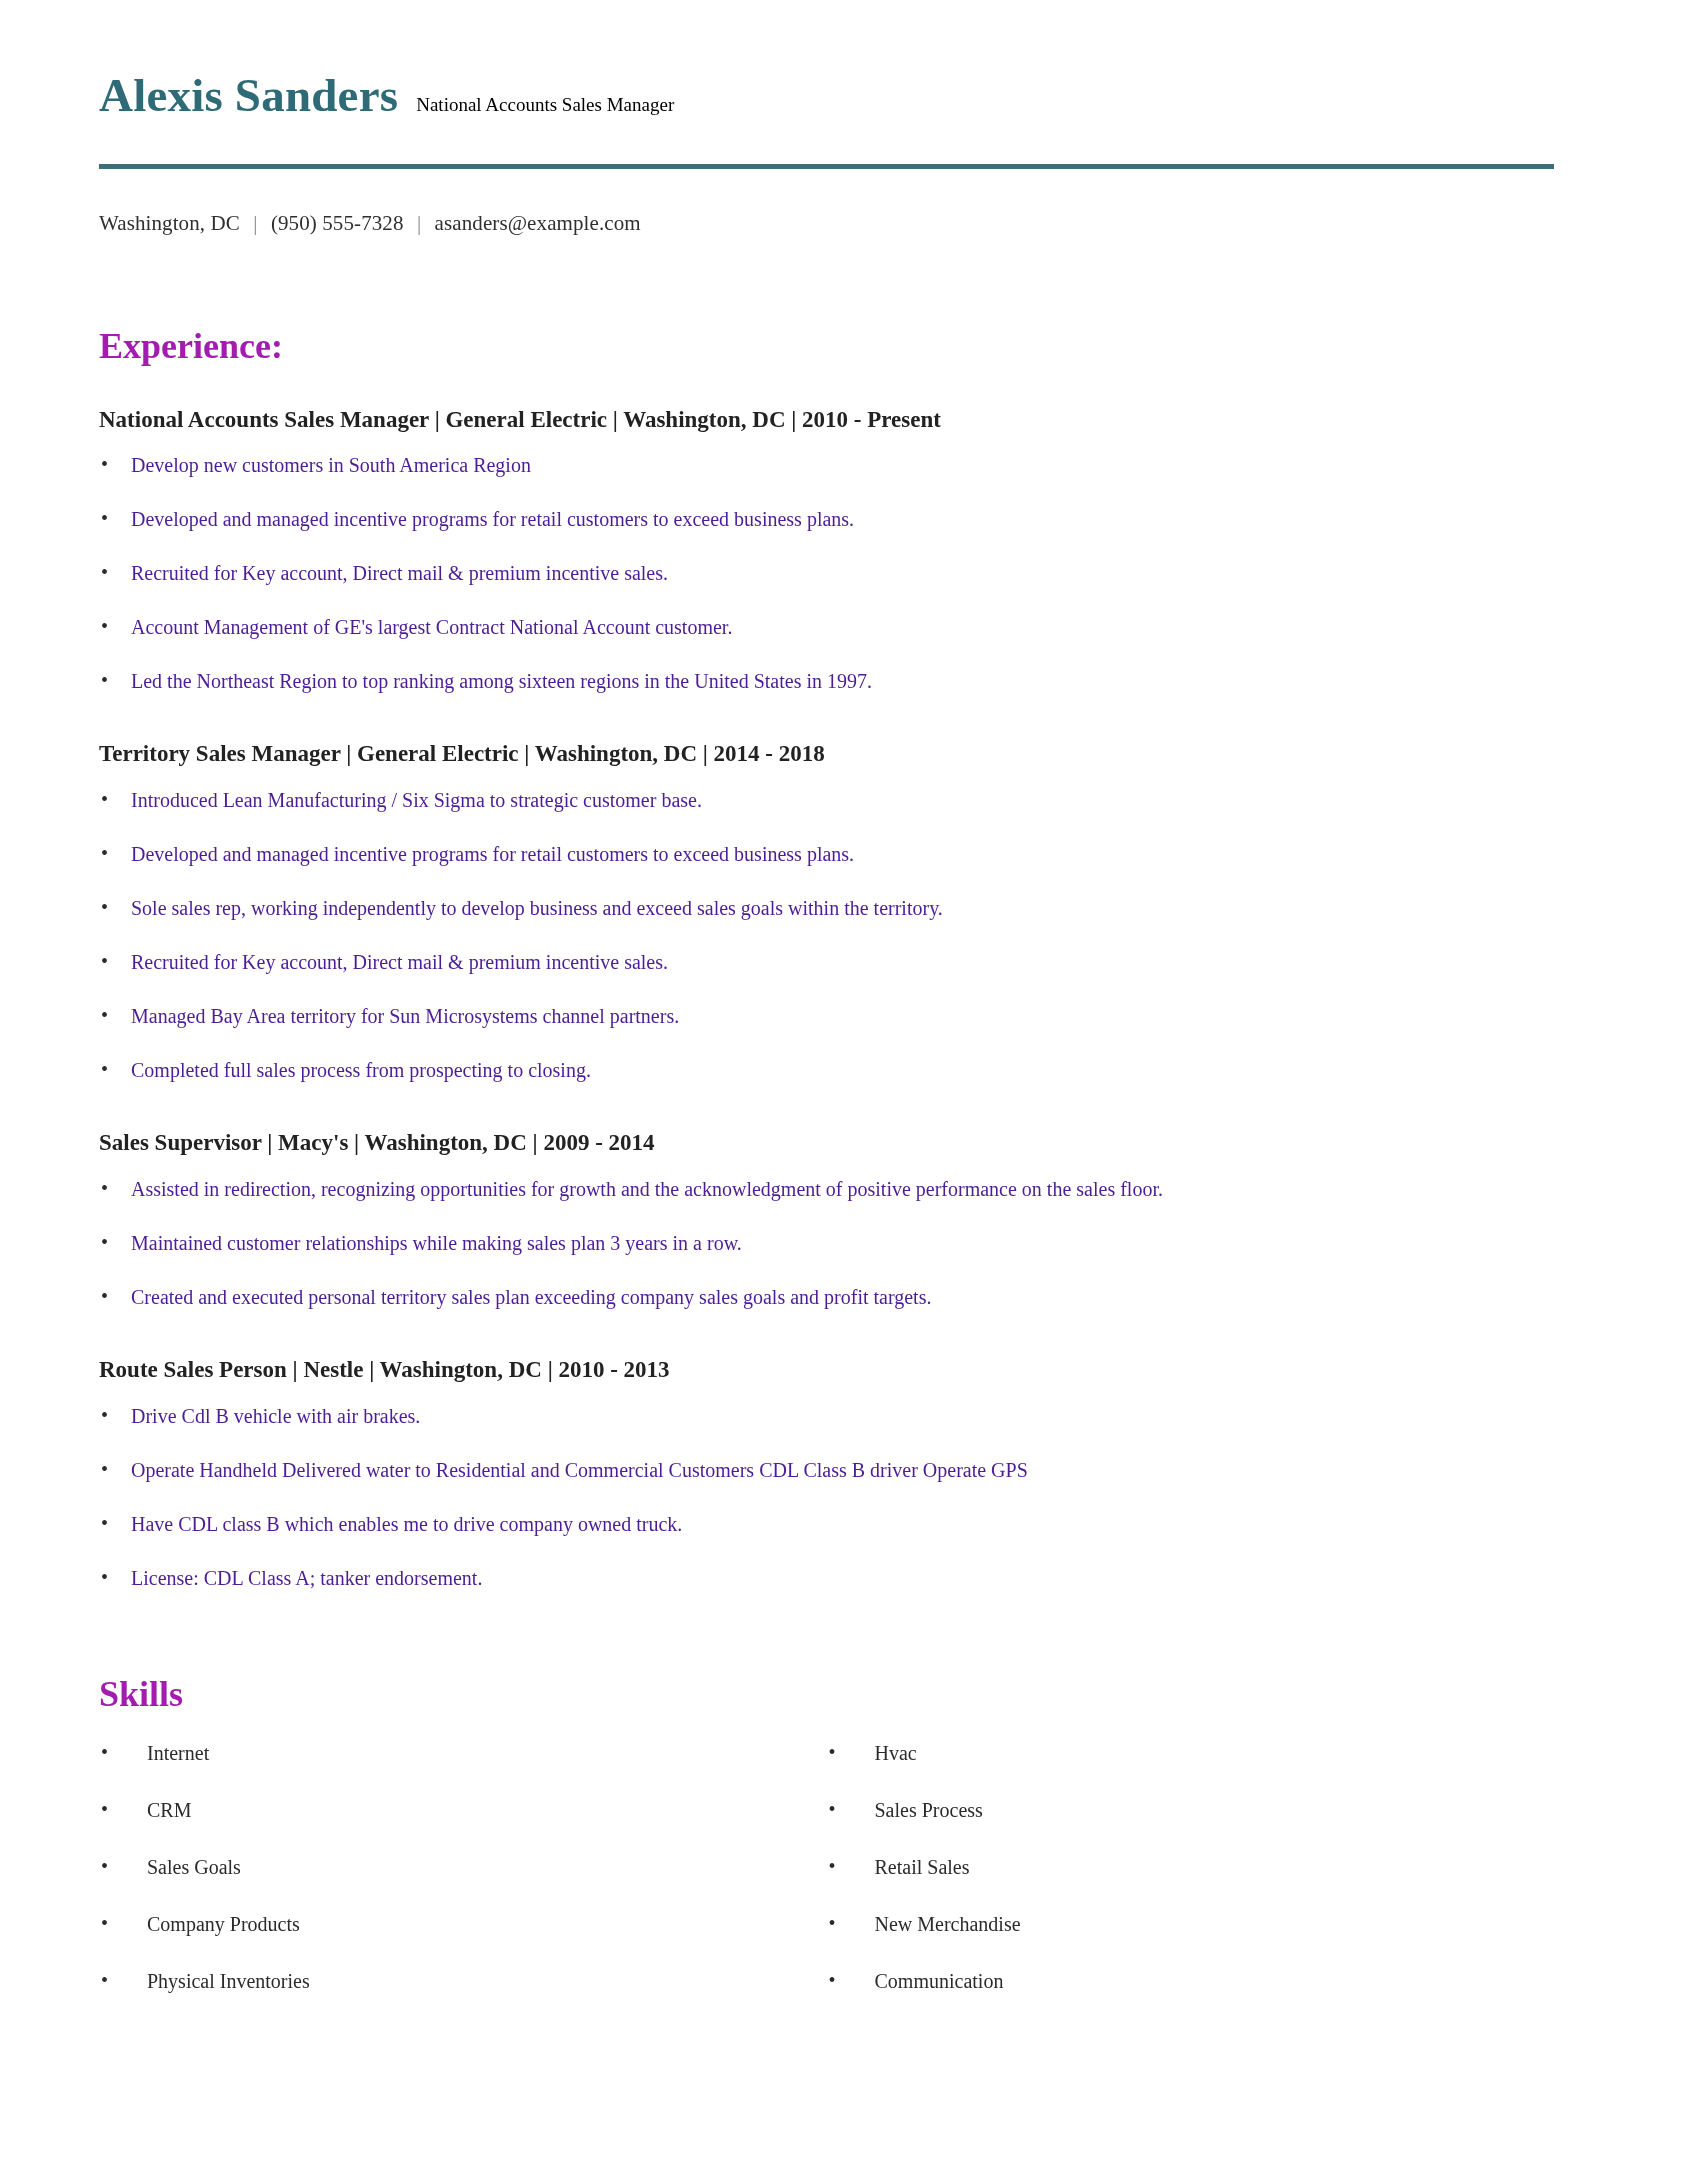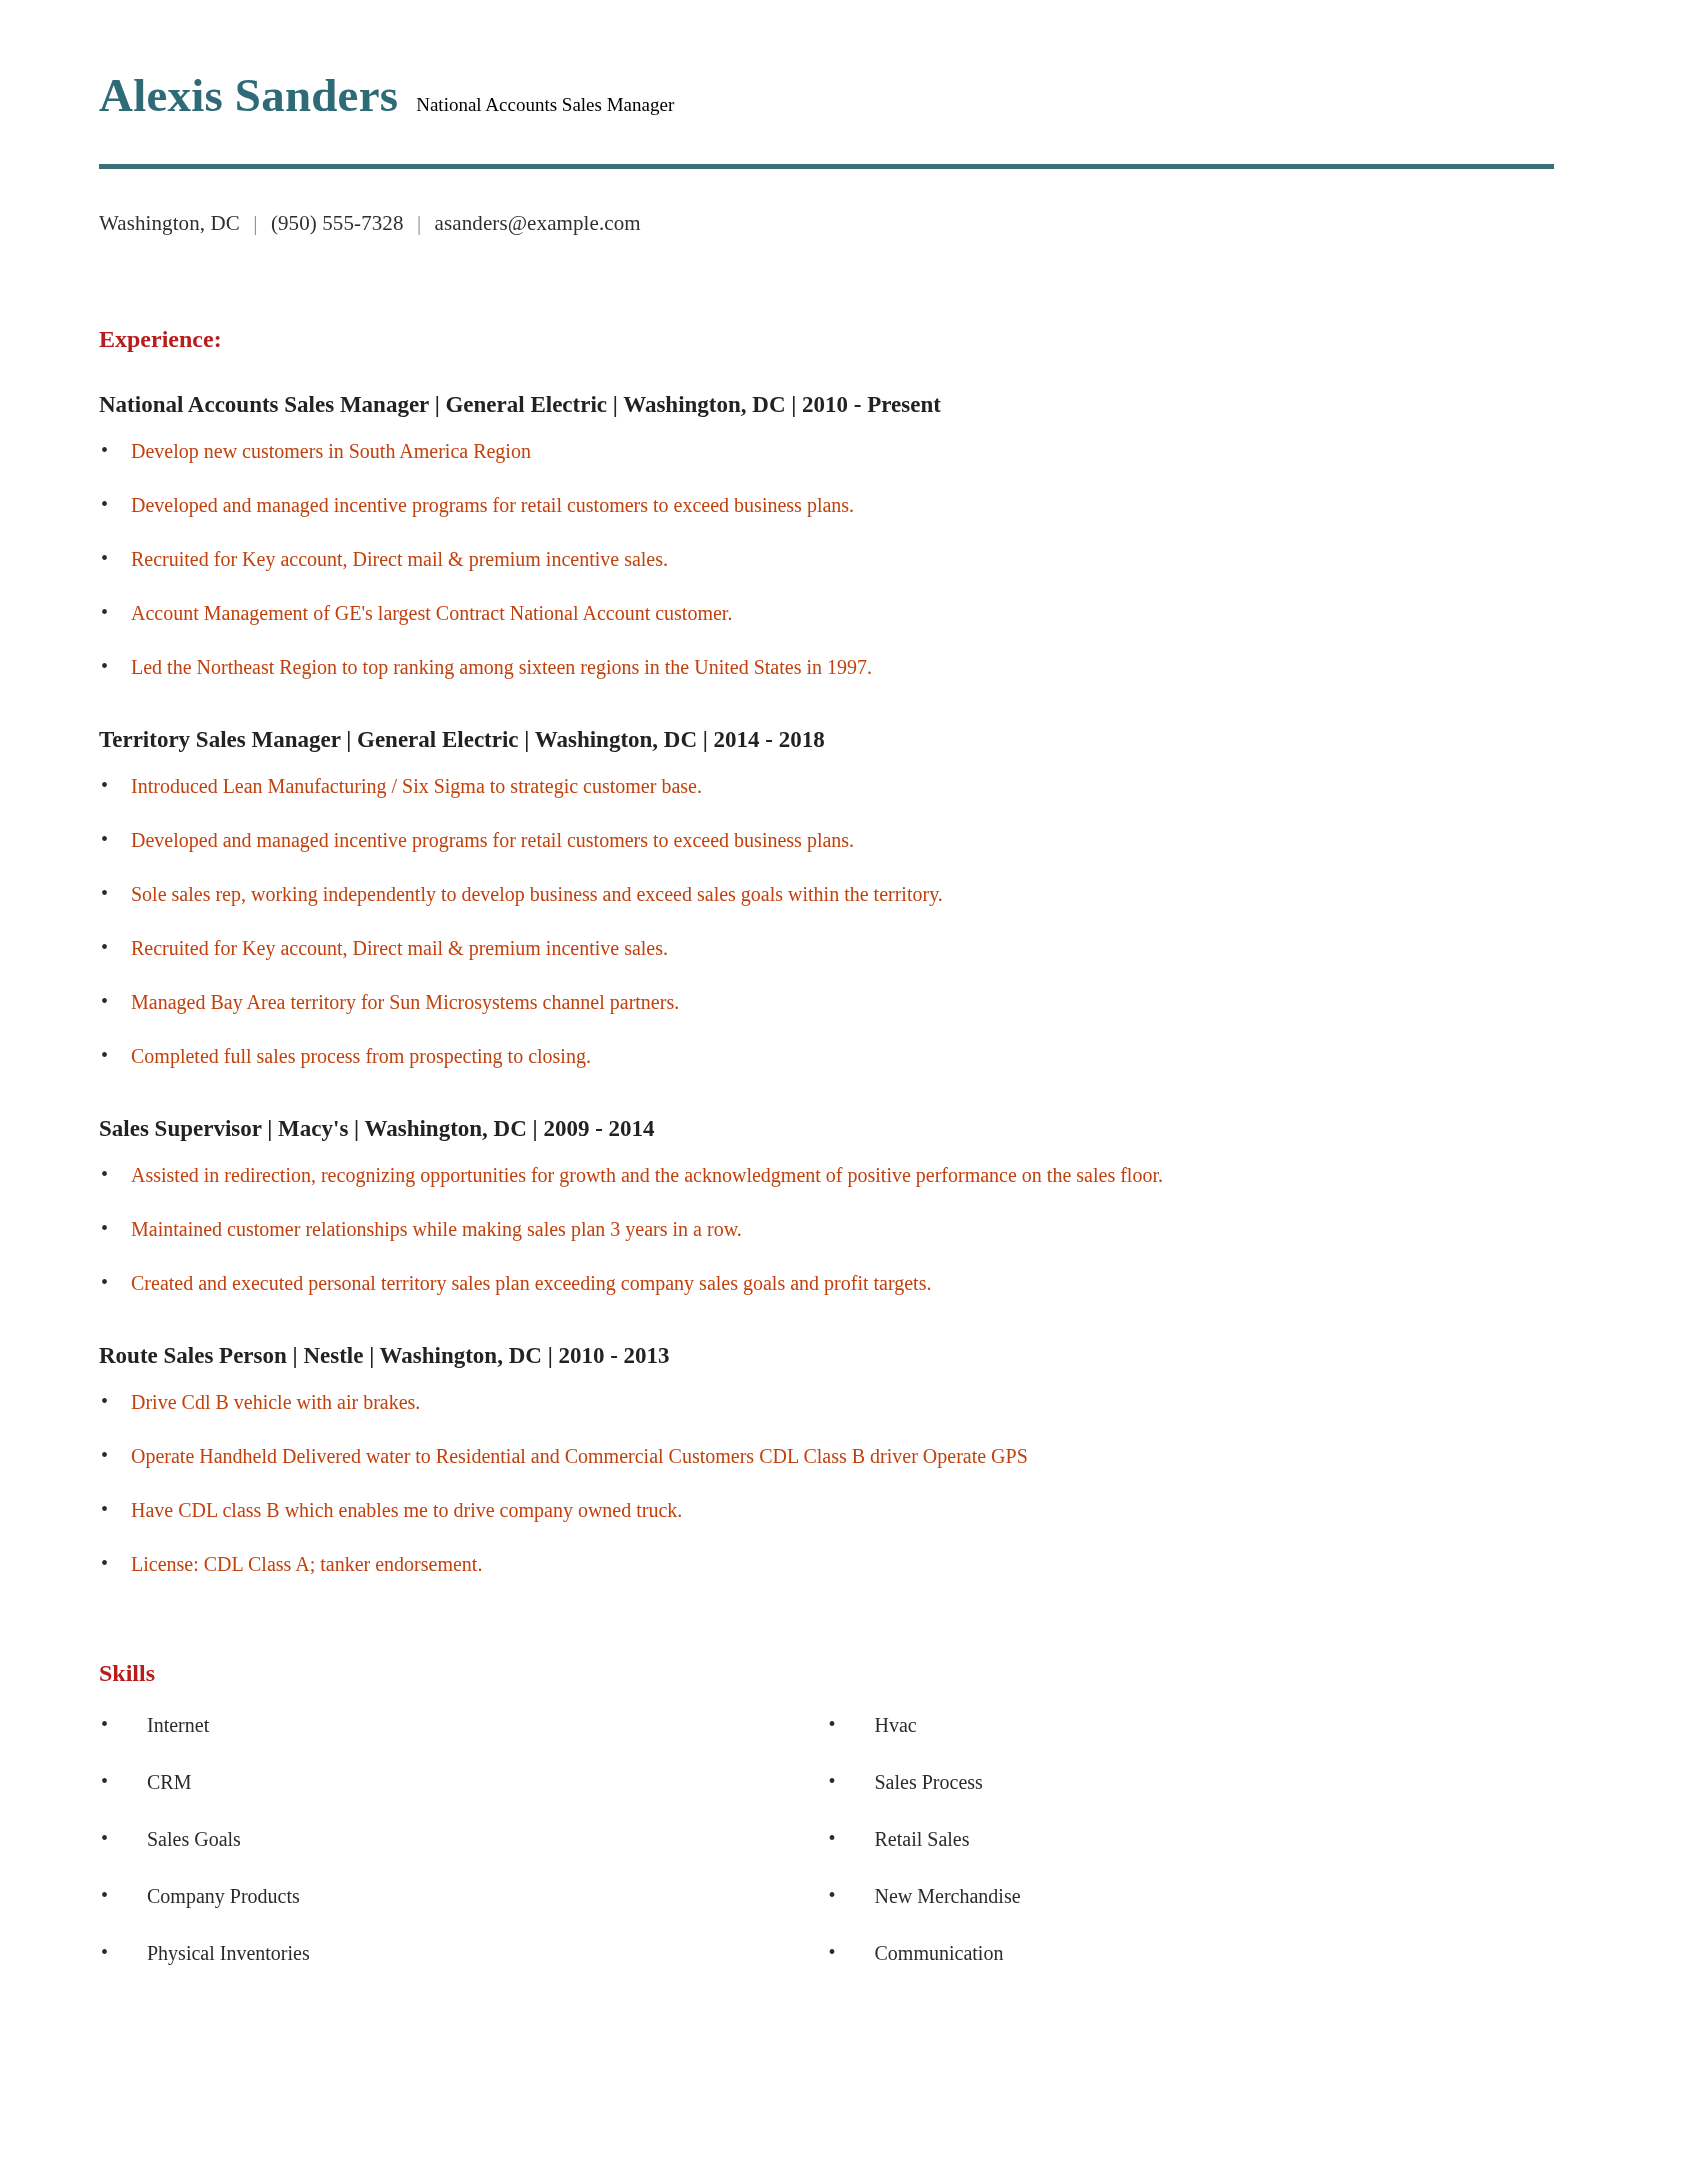--- a/index.html
+++ b/index.html
@@ -72,23 +72,23 @@
   }
 
   
   .section {
     margin-top: 0;
   }
   .section-experience { padding-top: 89px; }
   .section-skills { padding-top: 81px; }
 
   .section-title {
-    font-size: 24px;
+    font-size: 36px;
     font-weight: bold;
-    color: #b91c1c;
+    color: #a21caf;
     line-height: 1.2;
   }
 
   .job {
     margin-top: 0;
   }
   .job-first { padding-top: 36px; }
   .job-next  { padding-top: 44px; }
 
   .job-heading {
@@ -100,21 +100,21 @@
 
   ul.bullets {
     list-style: none;
     margin: 0;
     padding: 0;
     padding-top: 18px;
   }
   ul.bullets li {
     position: relative;
     font-size: 20px;
-    color: #c2410c;
+    color: #4c1d95;
     line-height: 1.35;
     padding-left: 32px;
     margin-top: 27px;
   }
   ul.bullets li:first-child { margin-top: 0; }
   ul.bullets li::before {
     content: "\2022";
     position: absolute;
     left: 2px;
     top: -1px;

